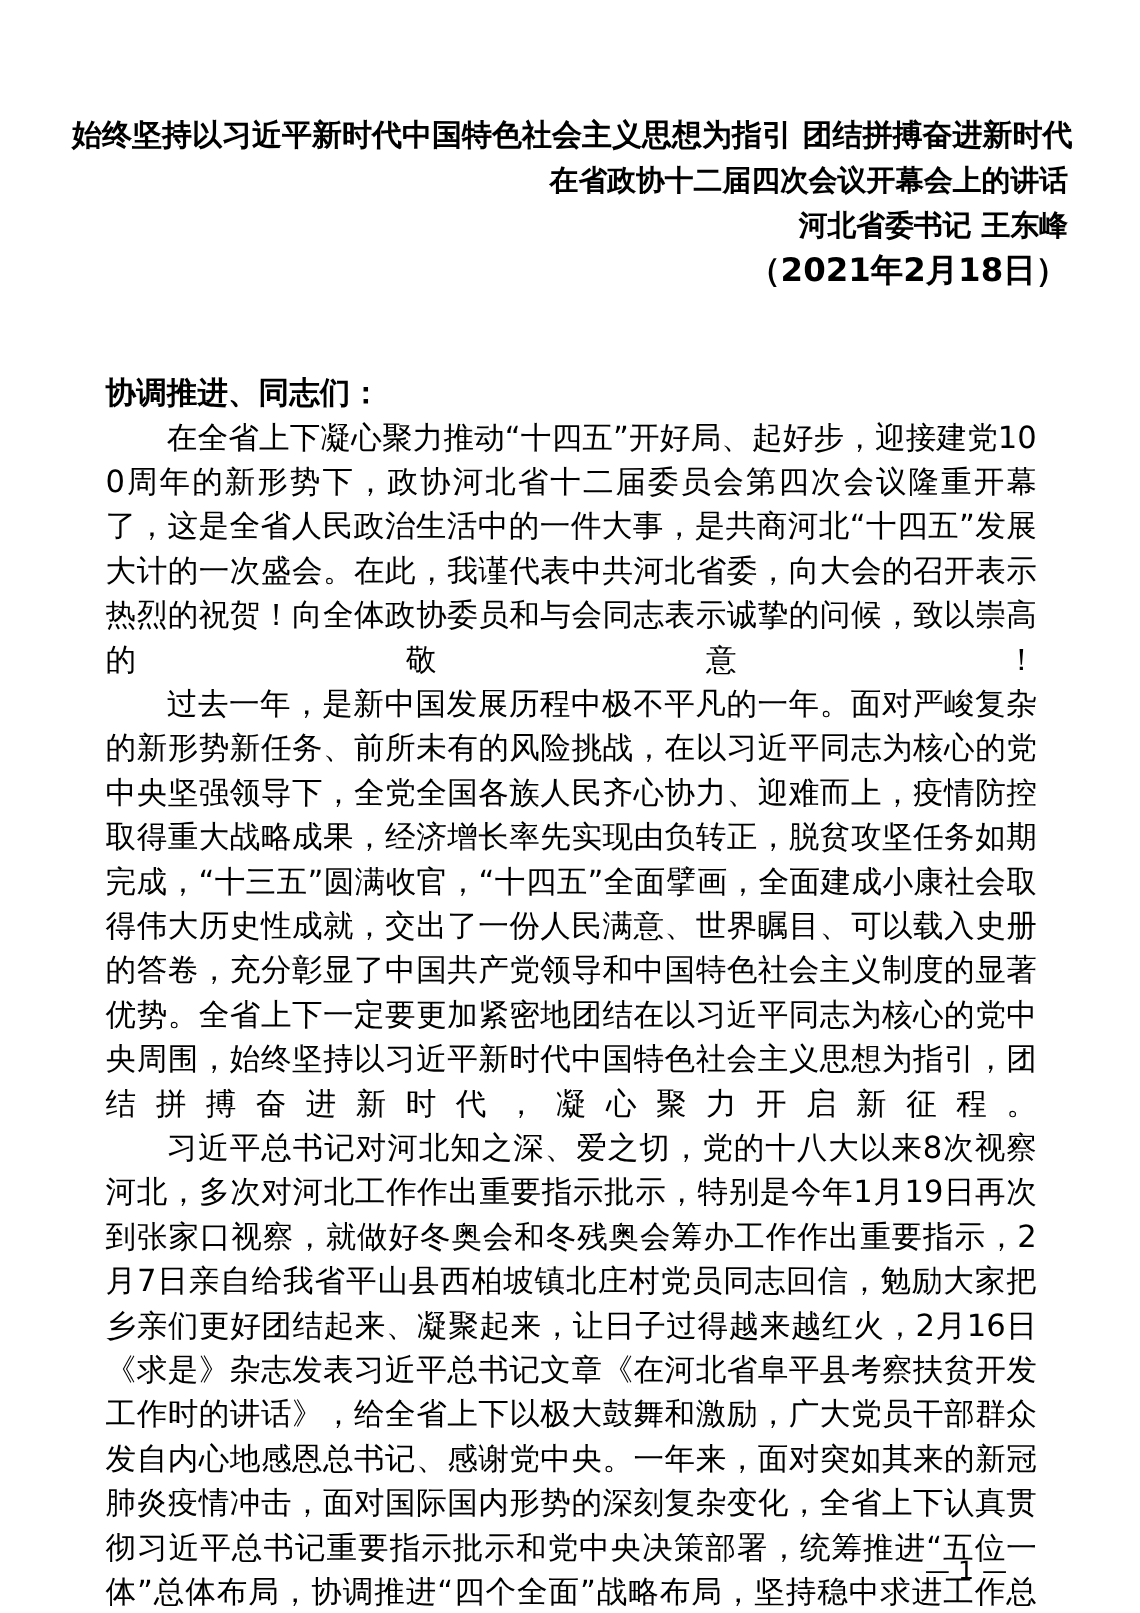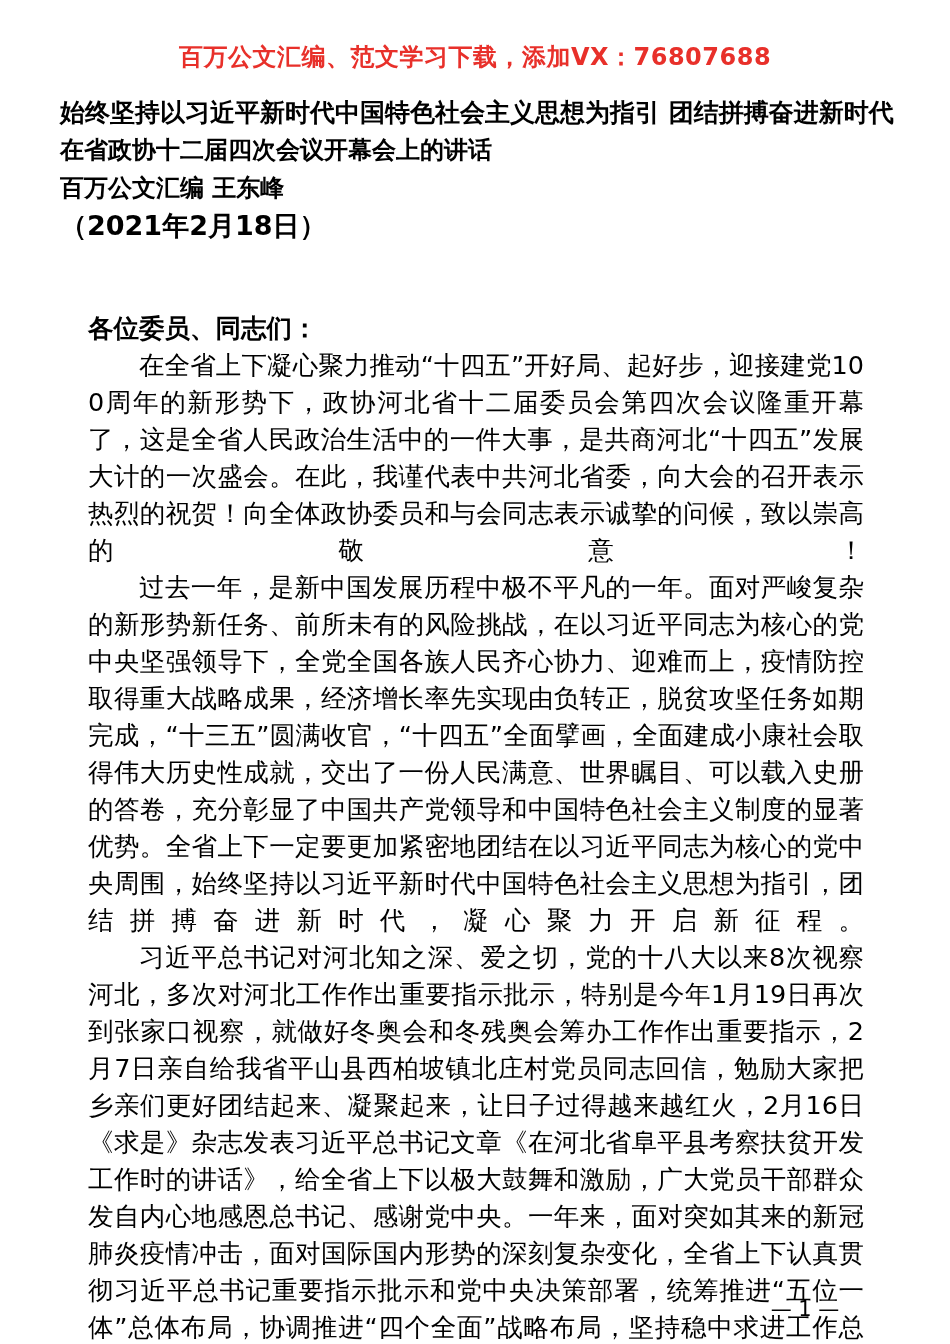--- a/index.html
+++ b/index.html
@@ -34,21 +34,21 @@
     color: #e8302a;
     white-space: nowrap;
   }
 
   
   .title-block {
     position: absolute;
     top: 94px;
     left: 60px;
     width: 830px;
-    text-align: left;
+    text-align: right;
   }
   .doc-title-line {
     font-size: 25px;
     font-weight: bold;
     line-height: 37px;
     letter-spacing: 0px;
     white-space: nowrap;
   }
   .doc-subtitle {
     font-size: 24px;
@@ -117,31 +117,30 @@
     display: inline-block;
     margin-left: 700px;
     white-space: nowrap;
   }
 </style>
 </head>
 <body>
 
 <div class="page">
 
-  <div class="promo-header">百万公文汇编、范文学习下载，添加VX：76807688</div>
 
   <div class="title-block">
     <div class="doc-title-line">始终坚持以习近平新时代中国特色社会主义思想为指引 团结拼搏奋进新时代</div>
     <div class="doc-subtitle">在省政协十二届四次会议开幕会上的讲话</div>
-    <div class="doc-author">百万公文汇编 王东峰</div>
+    <div class="doc-author">河北省委书记 王东峰</div>
     <div class="doc-date">（2021年2月18日）</div>
   </div>
 
   <div class="body-wrap">
-    <p class="salutation">各位委员、同志们：</p>
+    <p class="salutation">协调推进、同志们：</p>
     <p class="para">在全省上下凝心聚力推动“十四五”开好局、起好步，迎接建党100周年的新形势下，政协河北省十二届委员会第四次会议隆重开幕了，这是全省人民政治生活中的一件大事，是共商河北“十四五”发展大计的一次盛会。在此，我谨代表中共河北省委，向大会的召开表示热烈的祝贺！向全体政协委员和与会同志表示诚挚的问候，致以崇高的敬意！</p>
     <p class="para">过去一年，是新中国发展历程中极不平凡的一年。面对严峻复杂的新形势新任务、前所未有的风险挑战，在以习近平同志为核心的党中央坚强领导下，全党全国各族人民齐心协力、迎难而上，疫情防控取得重大战略成果，经济增长率先实现由负转正，脱贫攻坚任务如期完成，“十三五”圆满收官，“十四五”全面擘画，全面建成小康社会取得伟大历史性成就，交出了一份人民满意、世界瞩目、可以载入史册的答卷，充分彰显了中国共产党领导和中国特色社会主义制度的显著优势。全省上下一定要更加紧密地团结在以习近平同志为核心的党中央周围，始终坚持以习近平新时代中国特色社会主义思想为指引，团结拼搏奋进新时代，凝心聚力开启新征程。</p>
     <p class="para last-natural">习近平总书记对河北知之深、爱之切，党的十八大以来8次视察河北，多次对河北工作作出重要指示批示，特别是今年1月19日再次到张家口视察，就做好冬奥会和冬残奥会筹办工作作出重要指示，2月7日亲自给我省平山县西柏坡镇北庄村党员同志回信，勉励大家把乡亲们更好团结起来、凝聚起来，让日子过得越来越红火，2月16日《求是》杂志发表习近平总书记文章《在河北省阜平县考察扶贫开发工作时的讲话》，给全省上下以极大鼓舞和激励，广大党员干部群众发自内心地感恩总书记、感谢党中央。一年来，面对突如其来的新冠肺炎疫情冲击，面对国际国内形势的深刻复杂变化，全省上下认真贯彻习近平总书记重要指示批示和党中央决策部署，统筹推进“五位一体”总体布局，协调推进“四个全面”战略布局，坚持稳中求进工作总基调，统筹疫情防控和</p>
   </div>
 
   <div class="page-number">
     <span class="pn-inner">— 1 —</span>
   </div>
 
 </div>

